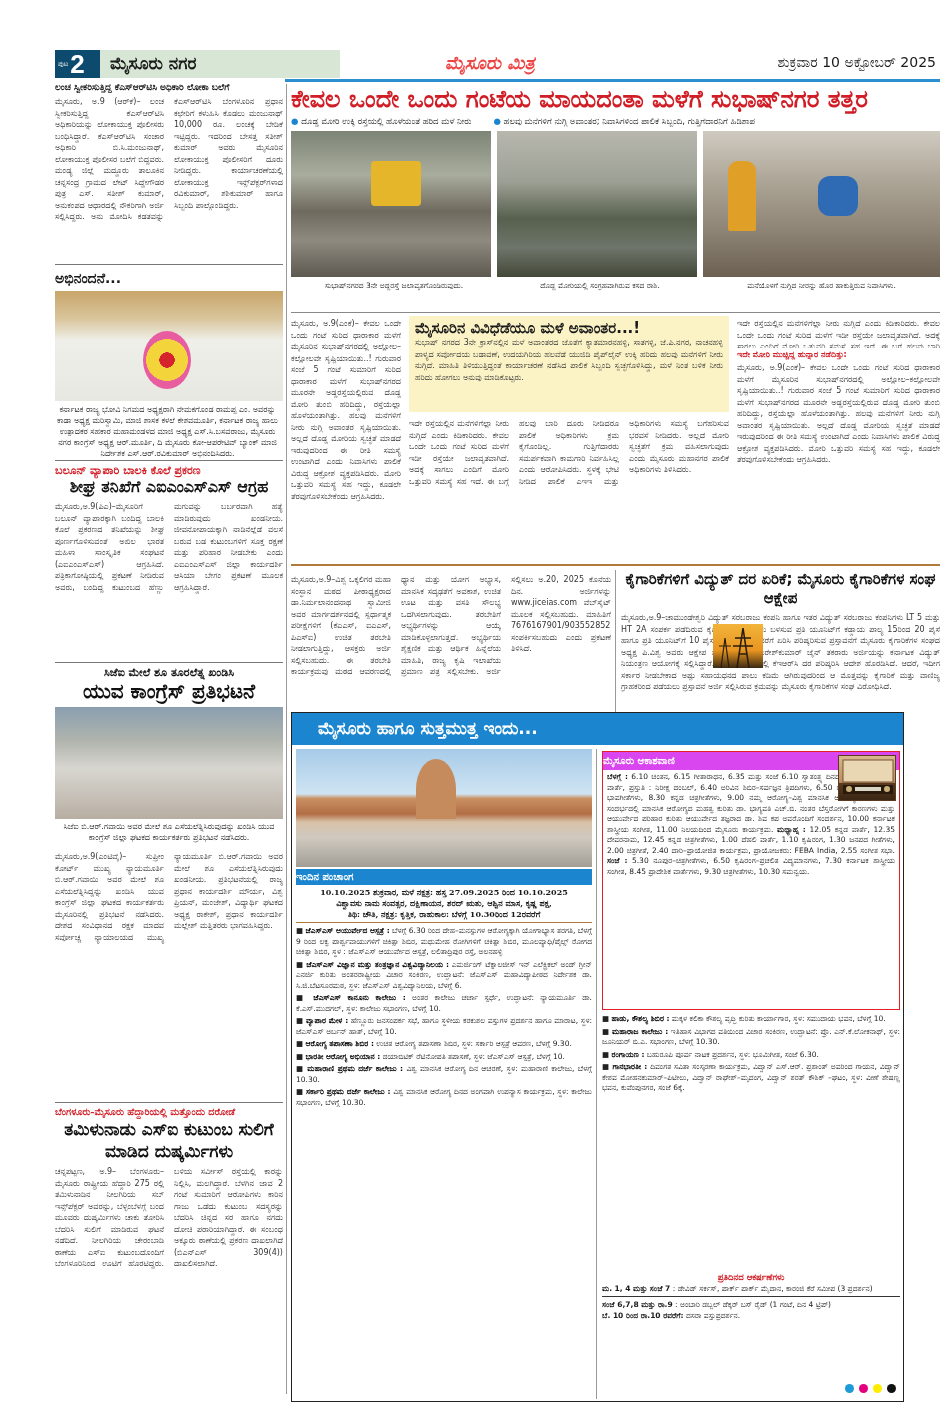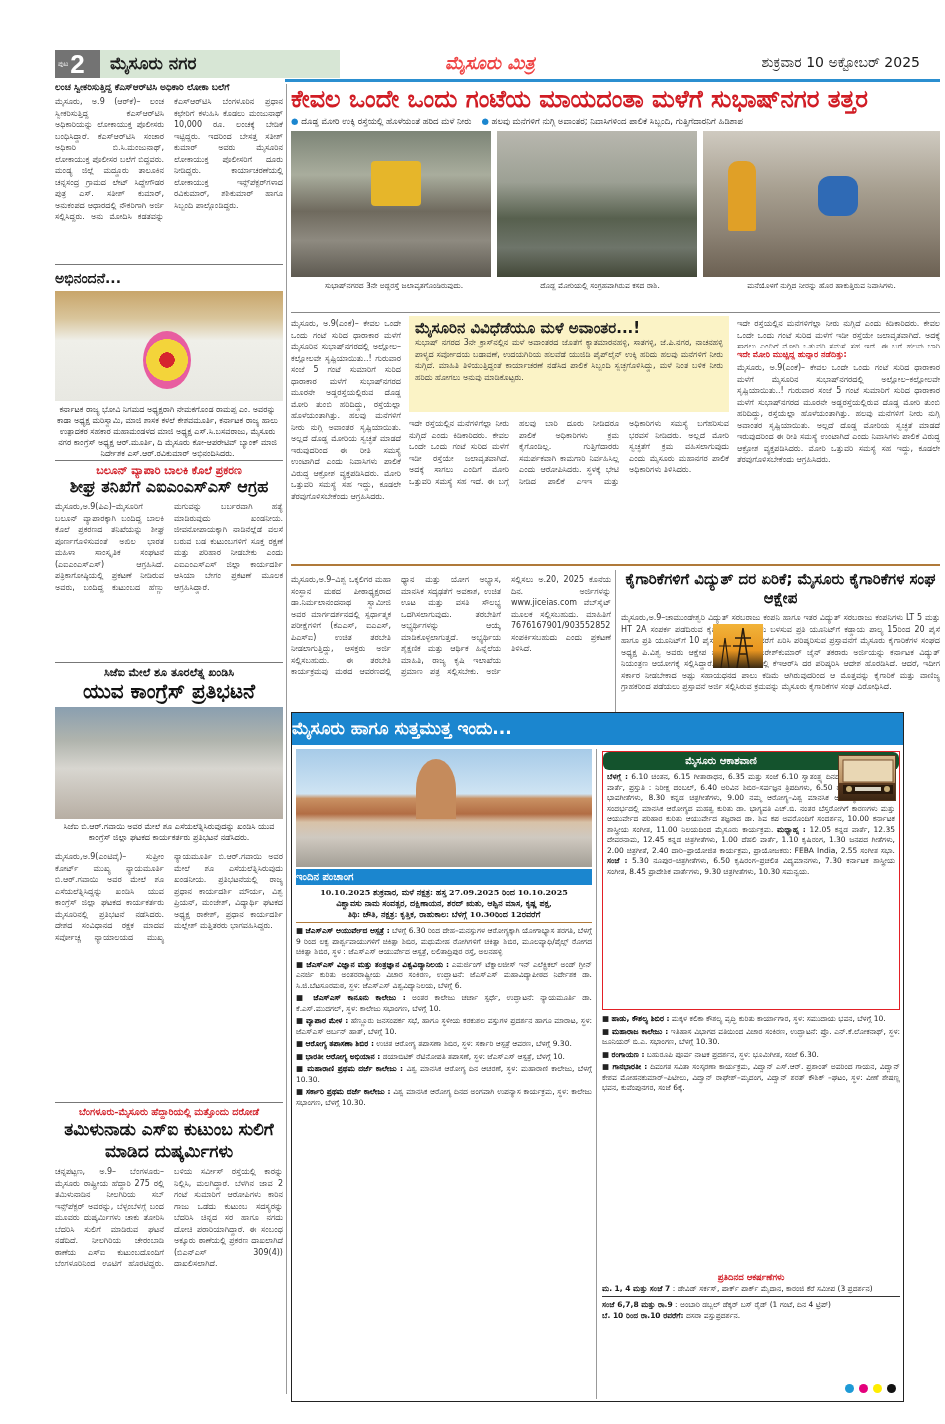--- a/index.html
+++ b/index.html
@@ -3,26 +3,26 @@
 <meta charset="utf-8">
 <style>
   * { box-sizing: border-box; margin: 0; padding: 0; }
   html, body { width: 945px; height: 1424px; background: #fff; overflow: hidden; }
   body { font-family: "DejaVu Serif", serif; color: #1a1a1a; position: relative; }
 
   .page { position: absolute; left: 55px; top: 48px; width: 885px; height: 1360px; }
 
   
   .masthead { position: absolute; left: 0; top: 0; width: 885px; height: 32px; }
-  .page-no { position: absolute; left: 0; top: 2px; width: 45px; height: 28px; background: #737373; color:#fff; display:flex; align-items:center; gap:2px; padding-left:3px; }
+  .page-no { position: absolute; left: 0; top: 2px; width: 45px; height: 28px; background: #0c4a6e; color:#fff; display:flex; align-items:center; gap:2px; padding-left:3px; }
   .page-no .lbl { font-size: 7px; font-family: "DejaVu Sans", sans-serif; }
   .page-no .num { font-size: 26px; font-weight: bold; font-family: "Liberation Sans", sans-serif; line-height: 1; }
   .section-name { position: absolute; left: 45px; top: 2px; width: 240px; height: 28px; background: #d7e6d5; font-size: 17px; font-weight: bold; font-family: "DejaVu Sans", sans-serif; padding: 3px 10px; }
   .paper-name { position: absolute; left: 390px; top: 4px; font-size: 18px; font-weight: bold; color: #ef4444; font-family: "DejaVu Sans", sans-serif; font-style: italic; }
-  .paper-date { position: absolute; right: 20px; top: 6px; font-size: 14px; font-family: "DejaVu Sans", sans-serif; }
+  .paper-date { position: absolute; right: 4px; top: 6px; font-size: 14px; font-family: "DejaVu Sans", sans-serif; }
   .mast-rule { position: absolute; left: 230px; top: 31px; width: 655px; height: 3px; background: #2b8fd0; }
 
   .col-rule { position:absolute; width:1px; background:#999; }
   .hrule { position:absolute; height:1px; background:#777; }
 
   .txt { font-size: 8px; line-height: 11.5px; color: #333; text-align: justify; font-family: "DejaVu Sans", sans-serif; }
   .txt.cols2 { column-count: 2; column-gap: 10px; }
   .txt.cols3 { column-count: 3; column-gap: 10px; }
   .caption { font-size: 8px; line-height: 11px; text-align: center; font-family: "DejaVu Sans", sans-serif; color:#222; }
 
@@ -34,25 +34,25 @@
   .photo.flood3 .man1 { position:absolute; left:25px; top:30px; width:28px; height:70px; background:#e0a027; border-radius:10px 10px 2px 2px; }
   .photo.flood3 .man2 { position:absolute; left:115px; top:45px; width:40px; height:40px; background:#2f6ab5; border-radius:12px; }
   .photo.group { background: linear-gradient(180deg,#c8a56a 0%,#d9c59b 25%,#efefe9 45%,#e8e8e2 100%); }
   .photo.group .bouquet { position:absolute; left:88px; top:40px; width:48px; height:58px; border-radius:50%; background: radial-gradient(circle,#d6242e 0 20%,#f3d43a 21% 55%,#e85da0 56% 100%); }
   .photo.protest { background: linear-gradient(180deg,#8a9fb0 0%,#b0b4ad 30%,#d8d6d0 55%,#b7aea3 100%); }
   .photo.palace { background: linear-gradient(180deg,#a7cbe8 0%,#cfe4f3 38%,#c99163 42%,#b26d44 55%,#d8c2a8 62%,#cfc9c0 75%,#a39e95 100%); }
   .photo.palace .dome { position:absolute; left:120px; top:10px; width:40px; height:60px; background:#c58b5c; border-radius:50% 50% 0 0; }
   .photo.pylon { background: linear-gradient(180deg,#f2b43a 0%,#e89520 60%,#3a2a14 100%); }
   .photo.radio { background: linear-gradient(180deg,#d7b98c 0%,#b89064 60%,#5b3a20 62%,#3b2613 100%); border:1px solid #5b3a20; }
 
-  .red-kicker { color:#d11d25; font-weight:bold; font-family:"DejaVu Sans", sans-serif; text-align:center; }
+  .red-kicker { color:#d11d25; font-weight:bold; font-family:"DejaVu Sans", sans-serif; }
   .headline { font-weight:bold; font-family:"DejaVu Sans", sans-serif; text-align:center; color:#111; }
 
   .bluebar { background:#1b86cf; color:#fff; font-weight:bold; font-family:"DejaVu Sans", sans-serif; }
-  .redbar { background:#14532d; color:#fff; font-weight:bold; font-family:"DejaVu Sans", sans-serif; text-align:center;border-radius:6px; }
+  .redbar { background:#d946ef; color:#fff; font-weight:bold; font-family:"DejaVu Sans", sans-serif; text-align:left; }
 
   .list-item { font-size: 7.5px; line-height: 10.5px; font-family: "DejaVu Sans", sans-serif; color:#222; text-align: justify; margin-bottom:2px; }
   .list-item b { color:#000; }
 
   .cmyk { position:absolute; display:flex; gap:5px; }
   .cmyk span { width:9px; height:9px; border-radius:50%; display:inline-block; }
 </style>
 </head>
 <body>
 
@@ -103,21 +103,21 @@
   <div style="position:absolute; left:0; top:1058px; width:228px;">
     <div class="red-kicker" style="font-size:9.5px;">ಬೆಂಗಳೂರು-ಮೈಸೂರು ಹೆದ್ದಾರಿಯಲ್ಲಿ ಮತ್ತೊಂದು ದರೋಡೆ</div>
     <div class="headline" style="font-size:17px; line-height:22px;">ತಮಿಳುನಾಡು ಎಸ್‌ಐ ಕುಟುಂಬ ಸುಲಿಗೆ ಮಾಡಿದ ದುಷ್ಕರ್ಮಿಗಳು</div>
     <div class="txt cols2" style="height:182px; overflow:hidden; margin-top:4px;">ಚನ್ನಪಟ್ಟಣ, ಅ.9– ಬೆಂಗಳೂರು–ಮೈಸೂರು ರಾಷ್ಟ್ರೀಯ ಹೆದ್ದಾರಿ 275 ರಲ್ಲಿ ತಮಿಳುನಾಡಿನ ನೀಲಗಿರಿಯ ಸಬ್ ಇನ್ಸ್‌ಪೆಕ್ಟರ್ ಅವರನ್ನು, ಬೆಳ್ಳಂಬೆಳಗ್ಗೆ ಬಂದ ಮೂವರು ದುಷ್ಕರ್ಮಿಗಳು ಚಾಕು ತೋರಿಸಿ ಬೆದರಿಸಿ ಸುಲಿಗೆ ಮಾಡಿರುವ ಘಟನೆ ನಡೆದಿದೆ. ನೀಲಗಿರಿಯ ಚೇರಂಬಾಡಿ ಠಾಣೆಯ ಎಸ್‌ಐ ಕುಟುಂಬದೊಂದಿಗೆ ಬೆಂಗಳೂರಿನಿಂದ ಊಟಿಗೆ ಹೊರಟಿದ್ದರು. ಬಳಿಯ ಸರ್ವೀಸ್ ರಸ್ತೆಯಲ್ಲಿ ಕಾರನ್ನು ನಿಲ್ಲಿಸಿ, ಮಲಗಿದ್ದಾರೆ. ಬೆಳಗಿನ ಜಾವ 2 ಗಂಟೆ ಸುಮಾರಿಗೆ ಆರೋಪಿಗಳು ಕಾರಿನ ಗಾಜು ಒಡೆದು ಕುಟುಂಬ ಸದಸ್ಯರನ್ನು ಬೆದರಿಸಿ ಚಿನ್ನದ ಸರ ಹಾಗೂ ನಗದು ದೋಚಿ ಪರಾರಿಯಾಗಿದ್ದಾರೆ. ಈ ಸಂಬಂಧ ಅಕ್ಕೂರು ಠಾಣೆಯಲ್ಲಿ ಪ್ರಕರಣ ದಾಖಲಾಗಿದೆ (ಬಿಎನ್‌ಎಸ್ 309(4)) ದಾಖಲಿಸಲಾಗಿದೆ.</div>
   </div>
 
   <div class="col-rule" style="left:231px; top:36px; height:1310px;"></div>
 
   <div style="position:absolute; left:236px; top:36px; width:649px;">
     <div class="headline" style="color:#d11d25; font-size:24px; line-height:30px; white-space:nowrap; text-align:left;">ಕೇವಲ ಒಂದೇ ಒಂದು ಗಂಟೆಯ ಮಾಯದಂತಾ ಮಳೆಗೆ ಸುಭಾಷ್‌ನಗರ ತತ್ತರ</div>
-    <div style="display:flex; gap:10px; font-size:8.5px; font-family:'DejaVu Sans',sans-serif; margin-top:2px;">
+    <div style="display:flex; gap:22px; font-size:8.5px; font-family:'DejaVu Sans',sans-serif; margin-top:2px;">
       <span><span style="color:#1b86cf;">●</span> <span>ದೊಡ್ಡ ಮೋರಿ ಉಕ್ಕಿ ರಸ್ತೆಯಲ್ಲಿ ಹೊಳೆಯಂತೆ ಹರಿದ ಮಳೆ ನೀರು</span></span>
       <span><span style="color:#1b86cf;">●</span> <span>ಹಲವು ಮನೆಗಳಿಗೆ ನುಗ್ಗಿ ಅವಾಂತರ; ನಿವಾಸಿಗಳಿಂದ ಪಾಲಿಕೆ ಸಿಬ್ಬಂದಿ, ಗುತ್ತಿಗೆದಾರನಿಗೆ ಹಿಡಿಶಾಪ</span></span>
     </div>
     <div style="position:relative; height:148px; margin-top:4px;">
       <div class="photo flood1" style="left:0; top:0; width:200px; height:146px;">
           <div class="jcb"></div>
         </div>
       <div class="photo flood2" style="left:206px; top:0; width:200px; height:146px;"></div>
       <div class="photo flood3" style="left:412px; top:0; width:237px; height:146px;">
           <div class="man1"></div>
@@ -160,21 +160,21 @@
         <svg width="50" height="44" viewBox="0 0 50 44">
             <path d="M30 4 L24 44 M30 4 L36 44 M22 14 H38 M20 22 H40 M26 30 H34" stroke="#2a1d0f" stroke-width="1.6" fill="none"></path>
             <path d="M12 14 L8 44 M12 14 L16 44 M6 22 H18" stroke="#2a1d0f" stroke-width="1.2" fill="none"></path>
           </svg>
       </div>
       <div class="txt" style="height:120px; overflow:hidden;">ಮೈಸೂರು,ಅ.9–ಚಾಮುಂಡೇಶ್ವರಿ ವಿದ್ಯುತ್ ಸರಬರಾಜು ಕಂಪನಿ ಹಾಗೂ ಇತರ ವಿದ್ಯುತ್ ಸರಬರಾಜು ಕಂಪನಿಗಳು LT 5 ಮತ್ತು HT 2A ಸಂಪರ್ಕ ಪಡೆದಿರುವ ಕೈಗಾರಿಕಾ ಉದ್ಯಮಗಳು ಬಳಸುವ ಪ್ರತಿ ಯೂನಿಟ್‌ಗೆ ಕಡ್ಡಾಯ ಪಾಲ್ಯ 15ರಿಂದ 20 ಪೈಸೆ ಹಾಗೂ ಪ್ರತಿ ಯೂನಿಟ್‌ಗೆ 10 ಪೈಸೆಯಿಂದ 70 ಪೈಸೆವರೆಗೆ ಏರಿಸಿ ಪರಿಷ್ಕರಿಸುವ ಪ್ರಸ್ತಾವನೆಗೆ ಮೈಸೂರು ಕೈಗಾರಿಕೆಗಳ ಸಂಘದ ಅಧ್ಯಕ್ಷ ಪಿ.ವಿಶ್ವ ಅವರು ಆಕ್ಷೇಪ ವ್ಯಕ್ತಪಡಿಸಿದ್ದಾರೆ. ಸುರೇಶ್‌ಕುಮಾರ್ ಜೈನ್ ತಕರಾರು ಅರ್ಜಿಯನ್ನು ಕರ್ನಾಟಕ ವಿದ್ಯುತ್ ನಿಯಂತ್ರಣ ಆಯೋಗಕ್ಕೆ ಸಲ್ಲಿಸಿದ್ದಾರೆ. ಕಳೆದ ಮಾರ್ಚ್‌ನಲ್ಲಿ ಕೆಇಆರ್‌ಸಿ ದರ ಪರಿಷ್ಕರಿಸಿ ಆದೇಶ ಹೊರಡಿಸಿದೆ. ಆದರೆ, ಇದೀಗ ಸರ್ಕಾರ ನೀಡಬೇಕಾದ ಅಷ್ಟು ಸಹಾಯಧನದ ಪಾಲು ಕಡಿಮೆ ಆಗಿರುವುದರಿಂದ ಆ ಮೊತ್ತವನ್ನು ಕೈಗಾರಿಕೆ ಮತ್ತು ವಾಣಿಜ್ಯ ಗ್ರಾಹಕರಿಂದ ಪಡೆಯಲು ಪ್ರಸ್ತಾವನೆ ಅರ್ಜಿ ಸಲ್ಲಿಸಿರುವ ಕ್ರಮವನ್ನು ಮೈಸೂರು ಕೈಗಾರಿಕೆಗಳ ಸಂಘ ವಿರೋಧಿಸಿದೆ.</div>
     </div>
   </div>
 
   <div style="position:absolute; left:236px; top:664px; width:613px; height:690px; border:1px solid #222;">
-    <div class="bluebar" style="height:32px; font-size:17px; padding:5px 0;">ಮೈಸೂರು ಹಾಗೂ ಸುತ್ತಮುತ್ತ ಇಂದು...</div>
+    <div class="bluebar" style="height:32px; font-size:17px; padding:5px 26px;">ಮೈಸೂರು ಹಾಗೂ ಸುತ್ತಮುತ್ತ ಇಂದು...</div>
 
     <div style="position:absolute; left:4px; top:36px; width:296px;">
       <div class="photo palace" style="position:relative; width:296px; height:118px;">
         <div class="dome"></div>
       </div>
       <div class="bluebar" style="font-size:10px; padding:2px 0; margin-top:2px;">ಇಂದಿನ ಪಂಚಾಂಗ</div>
       <div style="font-size:8px; line-height:11px; text-align:center; font-weight:bold; padding:2px 0; border-bottom:1px solid #b07a3a;">
         <div>10.10.2025 ಶುಕ್ರವಾರ, ಮಳೆ ನಕ್ಷತ್ರ: ಹಸ್ತ 27.09.2025 ರಿಂದ 10.10.2025</div>
         <div>ವಿಶ್ವಾವಸು ನಾಮ ಸಂವತ್ಸರ, ದಕ್ಷಿಣಾಯನ, ಶರದ್ ಋತು, ಆಶ್ವಿನ ಮಾಸ, ಕೃಷ್ಣ ಪಕ್ಷ,</div>
         <div>ತಿಥಿ: ಚೌತಿ, ನಕ್ಷತ್ರ: ಕೃತ್ತಿಕ, ರಾಹುಕಾಲ: ಬೆಳಗ್ಗೆ 10.30ರಿಂದ 12ರವರೆಗೆ</div>

